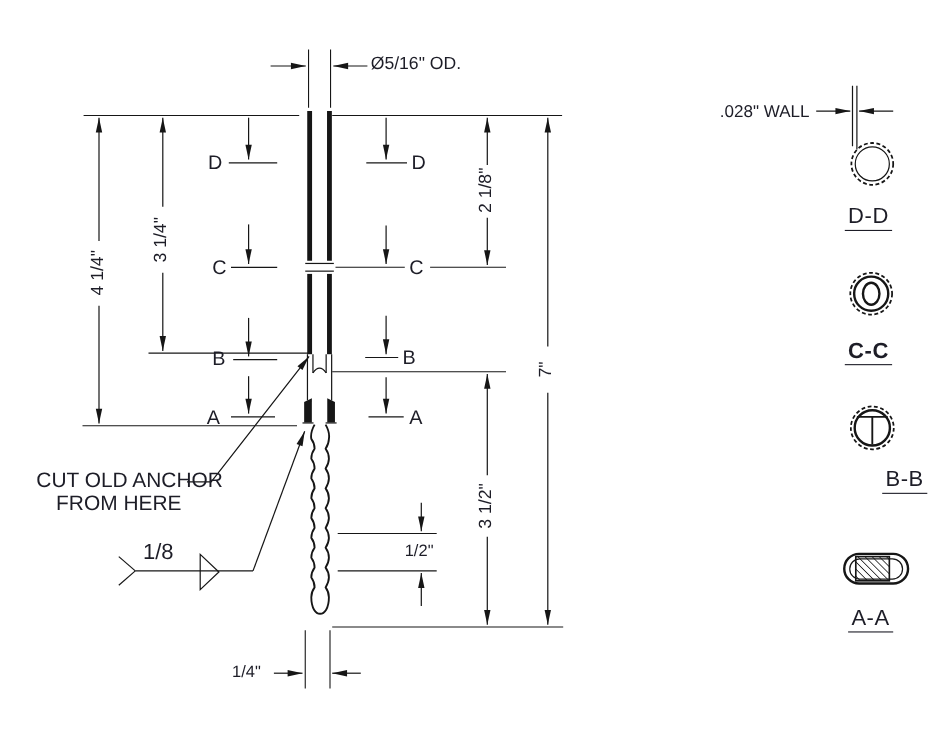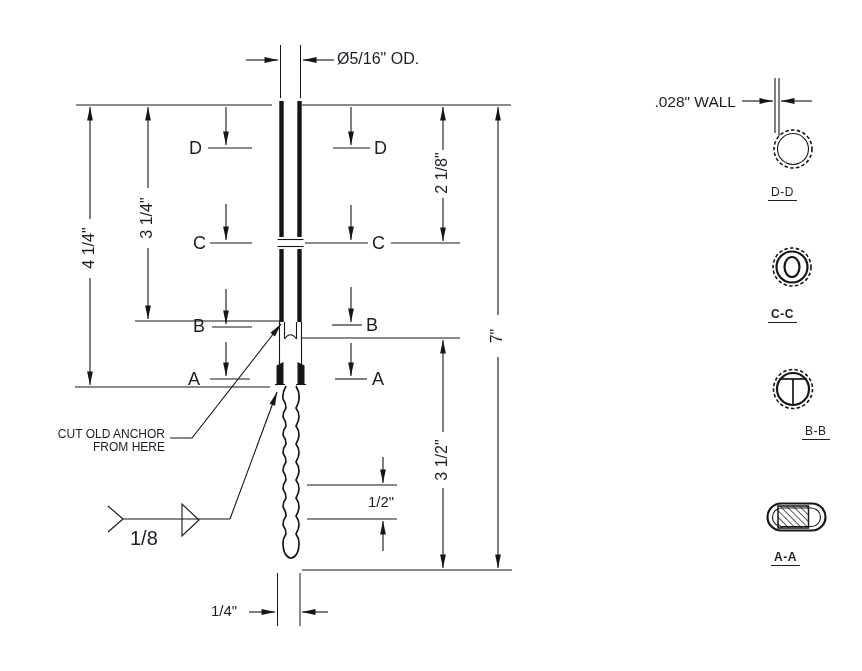--- a/index.html
+++ b/index.html
@@ -16,24 +16,24 @@
   .dash { stroke:var(--line); stroke-width:1.6; fill:none; stroke-dasharray:3.5 2.3; }
   .sw2  { stroke:var(--line); stroke-width:2.2; fill:none; }
   .fillb{ fill:var(--line); stroke:none; }
   .hln  { stroke:var(--line); stroke-width:1.4; }
   .t { position:absolute; color:var(--text); white-space:nowrap; line-height:1.1; }
   .dimtext { font-size:16px; }
   .vdim { transform:translate(-50%,-50%) rotate(-90deg); }
   .cdim { transform:translate(-50%,-50%); }
   .letter { font-size:18px; }
   .seclabel {
-    font-size:12px; letter-spacing:0.5px;
+    font-size:20px; letter-spacing:0.5px;
     border-bottom:1.7px solid var(--text); padding:0 3px 1px 3px;
   }
-  .note { font-size:12px; text-align:right; width:132px; }
+  .note { font-size:19px; text-align:right; width:132px; }
   .weldsize { font-size:20px; }
 </style>
 </head>
 <body>
 
 <div id="canvas">
 
   <svg width="862" height="671" viewBox="0 0 862 671">
     <defs>
       <marker id="arr" orient="auto" markerUnits="userSpaceOnUse" markerWidth="14" markerHeight="7" refX="13.5" refY="3.5" overflow="visible">
@@ -211,20 +211,20 @@
   <div class="t letter" style="left:374px; top:139px;">D</div>
   <div class="t letter" style="left:372px; top:234px;">C</div>
   <div class="t letter" style="left:366px; top:316px;">B</div>
   <div class="t letter" style="left:372px; top:370px;">A</div>
 
   <div class="t note" style="left:33px; top:428px;">
     <div>CUT OLD ANCHOR</div>
     <div>FROM HERE</div>
   </div>
 
-  <div class="t weldsize" style="left:130px; top:491px;margin-top:36px;">1/8</div>
+  <div class="t weldsize" style="left:130px; top:491px;">1/8</div>
 
   <div class="t seclabel" style="left:768px; top:186px;">D-D</div>
   <div class="t seclabel" style="left:768px; top:308px;font-weight:bold;">C-C</div>
   <div class="t seclabel" style="left:768px; top:425px;margin-left:34px;">B-B</div>
-  <div class="t seclabel" style="left:771px; top:551px;font-weight:bold;">A-A</div>
+  <div class="t seclabel" style="left:771px; top:551px;">A-A</div>
 
 </div>
 
 </body></html>

